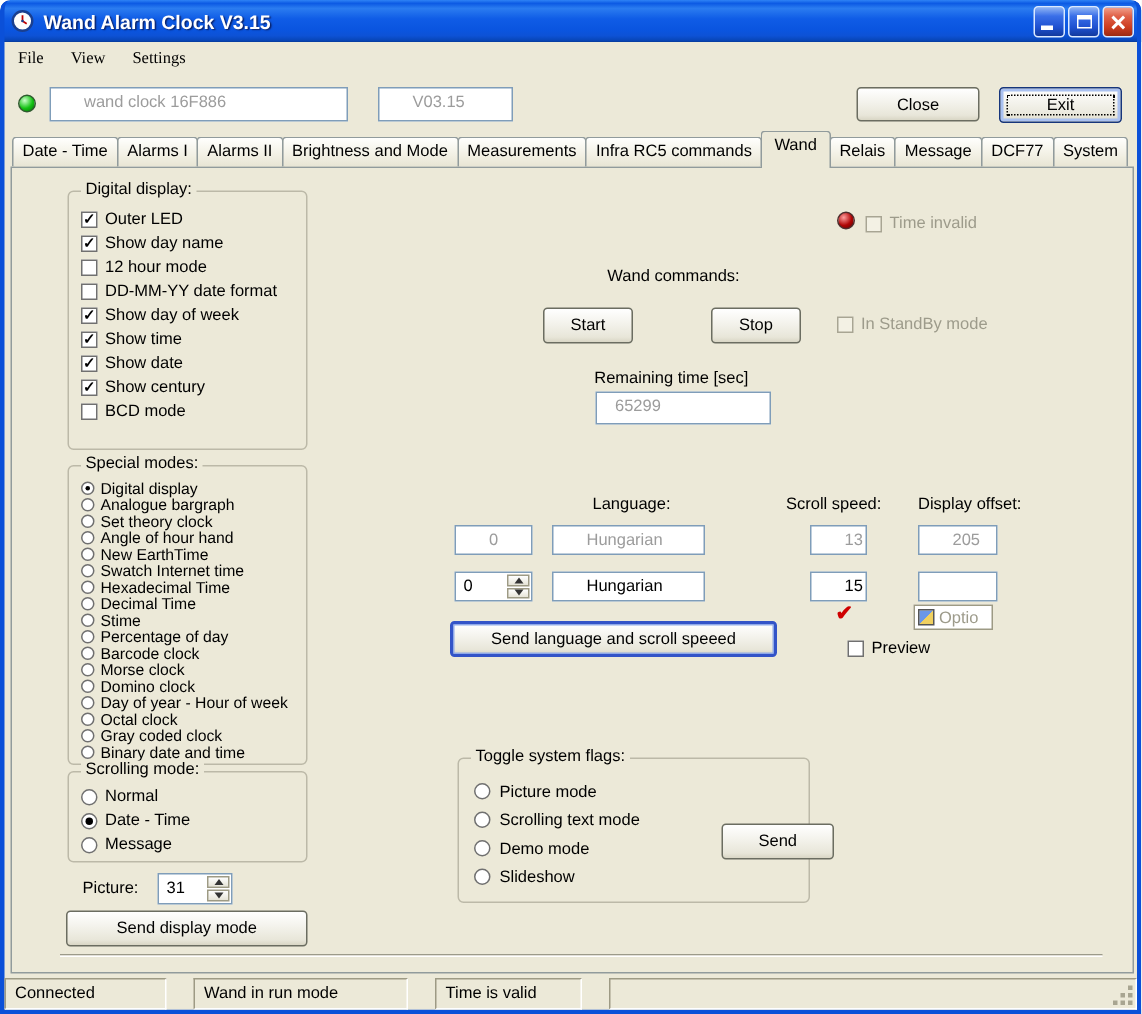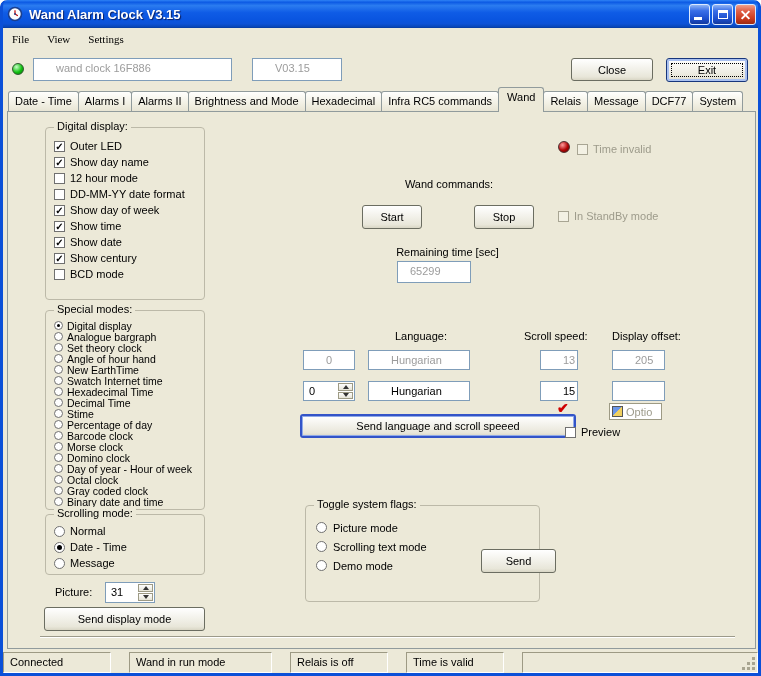--- a/index.html
+++ b/index.html
@@ -93,34 +93,34 @@
 
   #btn-send-display{left:36px;top:495px;width:161px;height:24px;}
 
   #led-red{left:550px;top:29px;}
   #time-invalid-row{left:569px;top:29px;padding-left:0;}
   #wand-commands{left:376px;top:66px;width:130px;text-align:center;}
   #btn-start{left:354px;top:93px;width:60px;height:24px;}
   #btn-stop{left:466px;top:93px;width:60px;height:24px;}
   #standby-row{left:550px;top:96px;padding-left:0;}
   #remaining-label{left:382px;top:134px;width:115px;text-align:center;}
-  #fld-remaining{left:389px;top:149px;width:74px;height:22px;padding-left:12px;}
+  #fld-remaining{left:389px;top:149px;width:117px;height:22px;padding-left:12px;}
 
   #lbl-language{left:387px;top:218px;}
   #lbl-scroll{left:516px;top:218px;}
   #lbl-offset{left:604px;top:218px;}
   #fld-idx1{left:295px;top:238px;width:52px;height:20px;}
   #fld-lang1{left:360px;top:238px;width:102px;height:20px;}
   #fld-spd1{left:532px;top:238px;width:38px;height:20px;}
   #fld-off1{left:604px;top:238px;width:53px;height:20px;}
   #fld-lang2{left:360px;top:269px;width:102px;height:20px;}
   #fld-spd2{left:532px;top:269px;width:38px;height:20px;}
   #fld-off2{left:604px;top:269px;width:53px;height:20px;}
 
-  #btn-send-language{left:292px;top:302px;width:276px;height:24px;}
+  #btn-send-language{left:292px;top:302px;width:218px;height:24px;}
   #red-check{left:549px;top:288px;color:#cf0000;font-size:14px;font-weight:bold;}
   #partial-option{left:601px;top:291px;width:53px;height:17px;background:#fff;border:1px solid #9d9a84;
                   box-sizing:border-box;display:flex;align-items:center;gap:3px;padding-left:2px;overflow:hidden;}
   .mini-icon{width:9px;height:9px;min-width:9px;background:linear-gradient(135deg,#6a96e8 50%,#f0d060 50%);border:1px solid #555;}
   #preview-row{left:557px;top:312px;padding-left:0;}
 
   #gb-flags{left:297px;top:393px;width:235px;height:97px;}
   #gb-flags .list{padding-top:12px;}
   #btn-flags-send{left:147px;top:43px;width:75px;height:24px;}
 
@@ -172,21 +172,21 @@
   <div class="field gray" id="fld-device">wand clock 16F886</div>
   <div class="field gray" id="fld-version">V03.15</div>
   <div class="btn" id="btn-close-top">Close</div>
   <div class="btn focused" id="btn-exit">Exit</div>
 
   <div class="tabbar">
       <div class="tab">Date - Time</div>
       <div class="tab">Alarms I</div>
       <div class="tab">Alarms II</div>
       <div class="tab">Brightness and Mode</div>
-      <div class="tab">Hexadecimal</div>
+      <div class="tab">Measurements</div>
       <div class="tab">Infra RC5 commands</div>
       <div class="tab selected">Wand</div>
       <div class="tab">Relais</div>
       <div class="tab">Message</div>
       <div class="tab">DCF77</div>
       <div class="tab">System</div>
     </div>
 
   <div id="content">
 
@@ -399,30 +399,33 @@
             <span class="lab">Picture mode</span>
           </div>
           <div class="row spaced">
             <span class="rb"></span>
             <span class="lab">Scrolling text mode</span>
           </div>
           <div class="row spaced">
             <span class="rb"></span>
             <span class="lab">Demo mode</span>
           </div>
+          <div class="row spaced">
+            <span class="rb"></span>
+            <span class="lab">Slideshow</span>
+          </div>
         </div>
       <div class="btn" id="btn-flags-send" style="position:absolute;margin-left:28px;">Send</div>
     </div>
 
     <div id="divider"></div>
   </div>
 
   <div class="statusbar">
       <div class="panel p0">Connected</div>
       <div class="panel p1">Wand in run mode</div>
-      <div class="panel p2">Relais is off</div>
       <div class="panel p3">Time is valid</div>
       <div class="panel p4"></div>
     </div>
   <span class="grip"></span>
 
   <div class="frame"></div>
 </div>
 
 </body></html>

